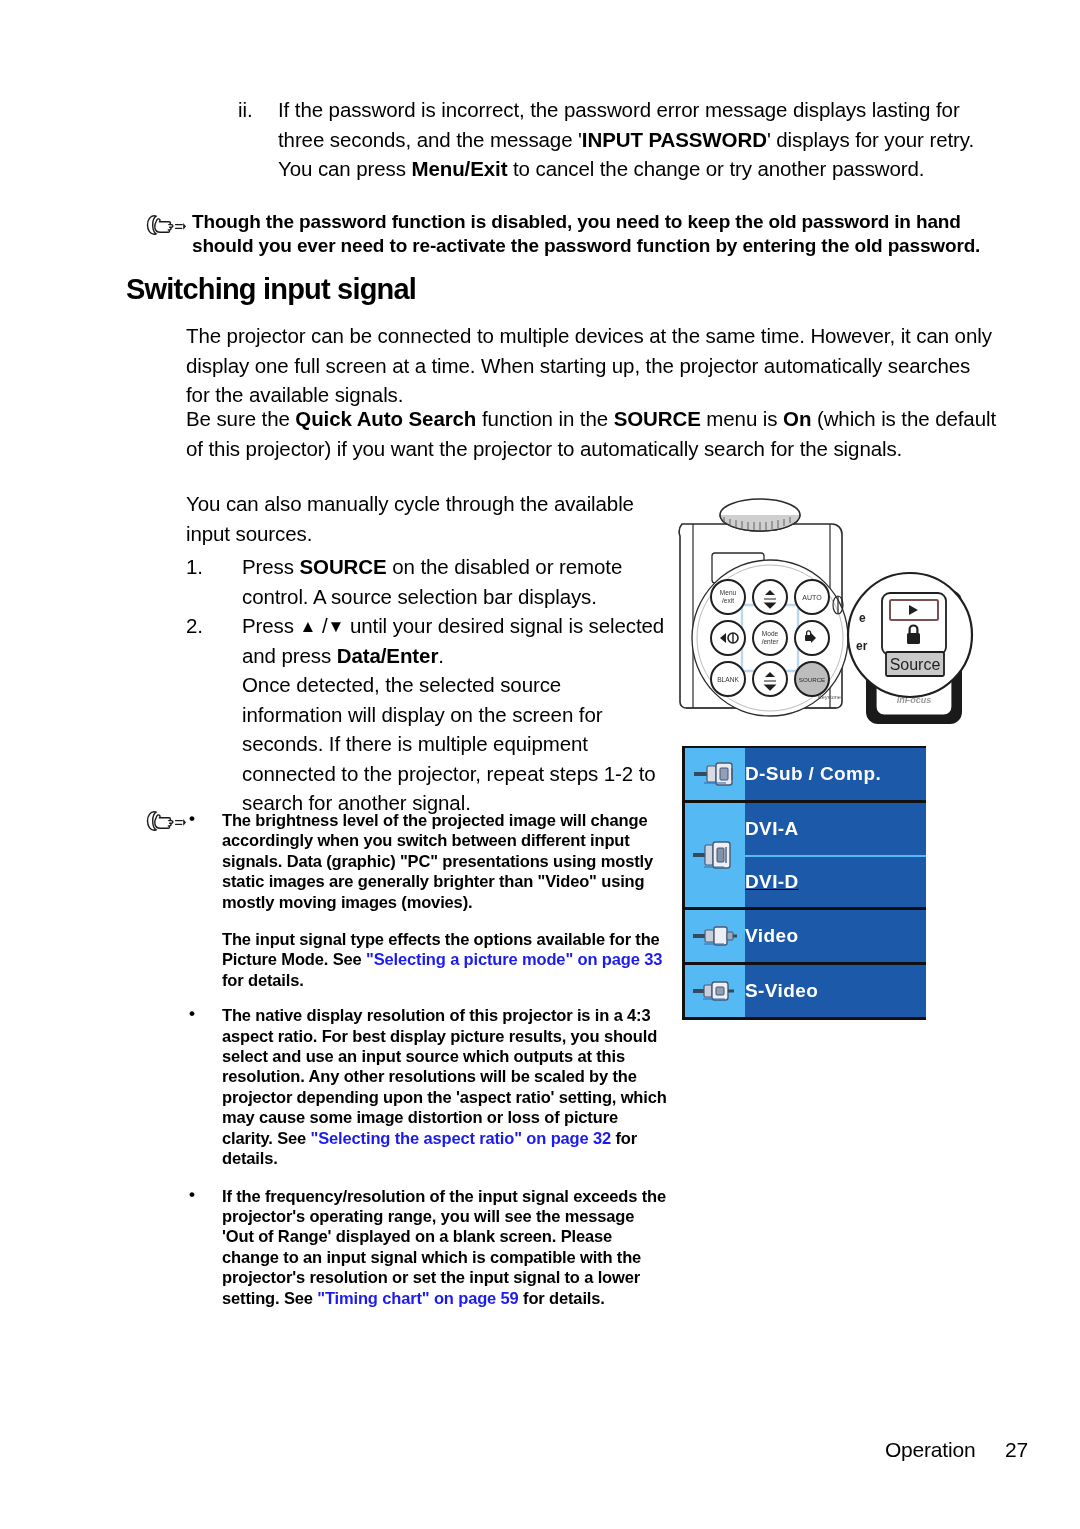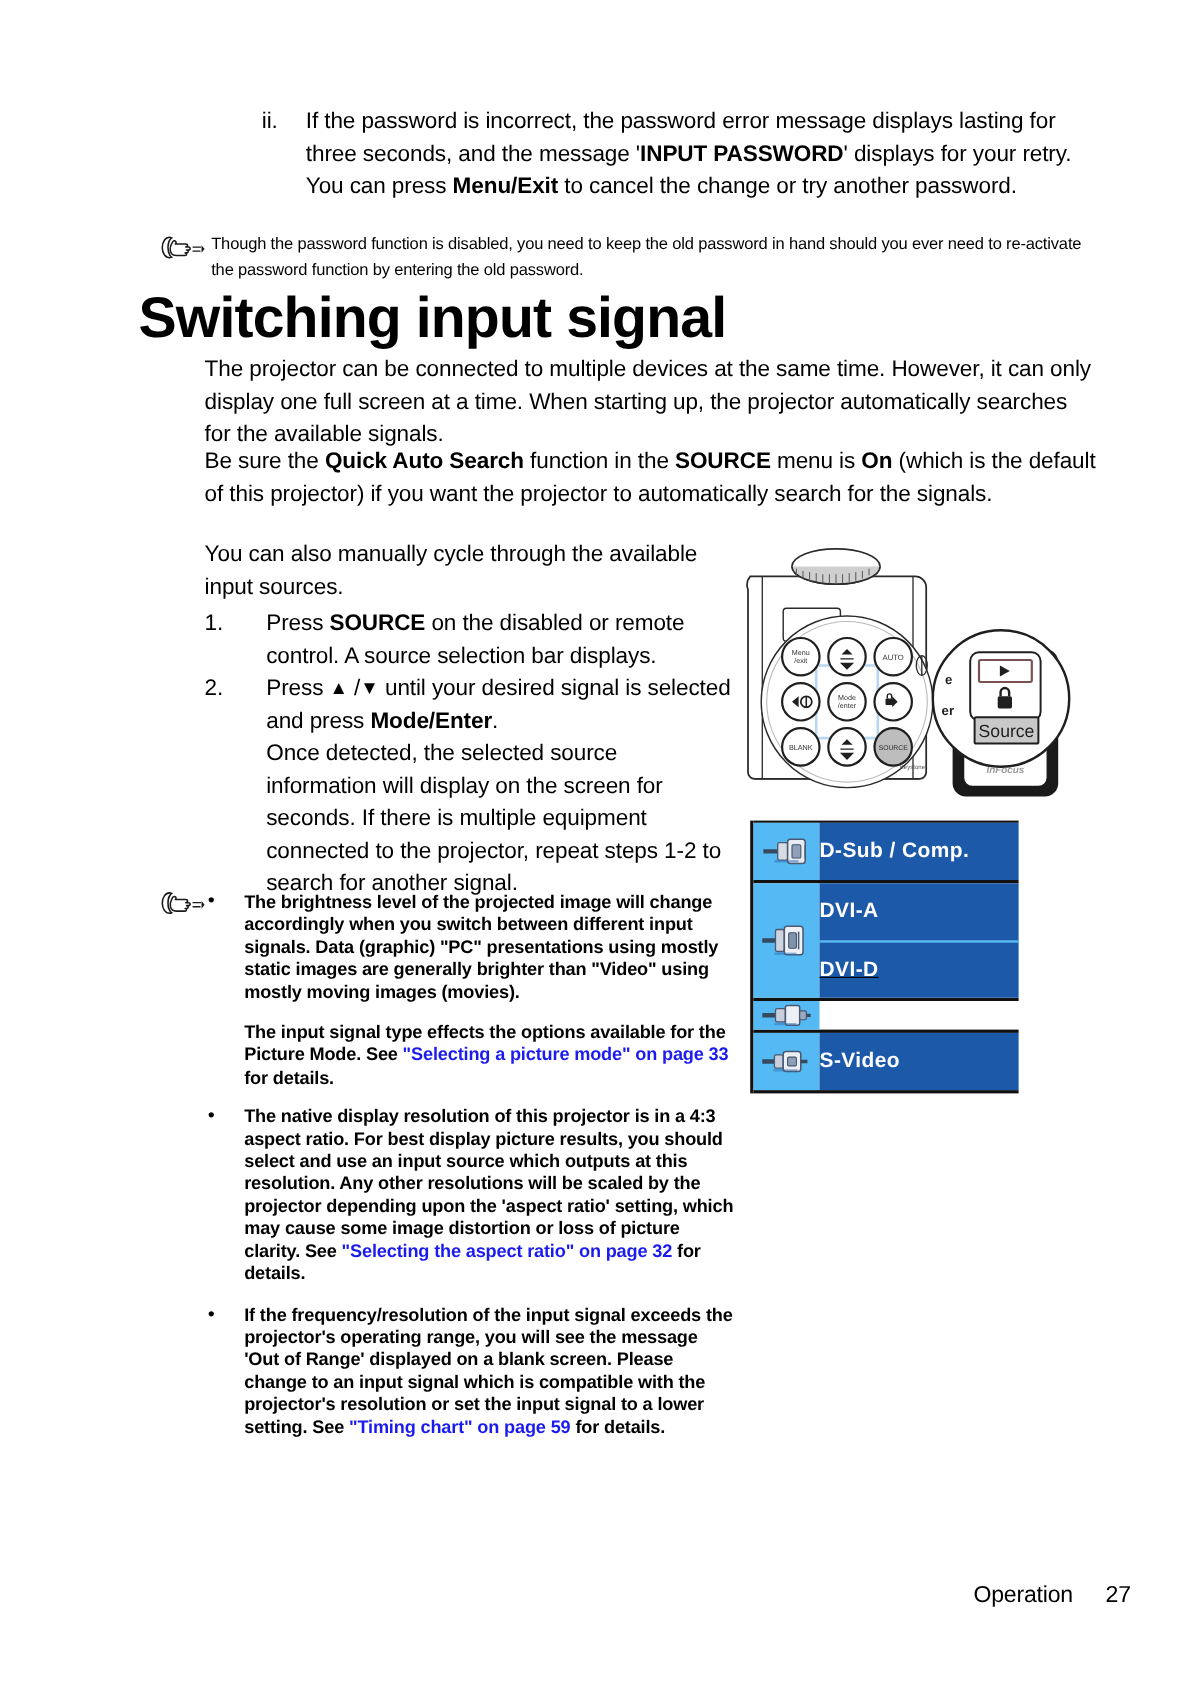--- a/index.html
+++ b/index.html
@@ -47,23 +47,23 @@
   .roman-item .roman-body {
     margin-left: 40px;
     display: block;
   }
 
   
   .note-top {
     left: 192px;
     top: 210px;
     width: 800px;
-    font-size: 15px;
+    font-size: 19px;
     line-height: 23.5px;
-    font-weight: normal;
+    font-weight: bold;
     letter-spacing: -0.15px;
   }
 
   .hand-icon-top {
     position: absolute;
     left: 145px;
     top: 212px;
     width: 42px;
     height: 26px;
   }
@@ -73,21 +73,21 @@
     top: 808px;
     width: 42px;
     height: 26px;
   }
 
   h1.section-title {
     position: absolute;
     left: 126px;
     top: 264px;
     margin: 0;
-    font-size: 52px;
+    font-size: 29px;
     line-height: 50px;
     font-weight: bold;
     letter-spacing: -0.8px;
   }
 
   .para-1 { left: 186px; top: 321px; width: 812px; }
   .para-2 { left: 186px; top: 404px; width: 812px; }
   .para-3 { left: 186px; top: 489px; width: 470px; }
 
   
@@ -236,21 +236,21 @@
 
   <div class="steps body-txt">
 
     <div class="step">
       <span class="num">1.</span>
       <span><span>Press </span><span class="bold">SOURCE</span><span> on the disabled or remote control. A source selection bar displays.</span></span>
     </div>
 
     <div class="step">
       <span class="num">2.</span>
-      <span><span>Press </span><span class="bold arrow-glyph">▲</span><span> /</span><span class="bold arrow-glyph">▼</span><span> until your desired signal is selected and press </span><span class="bold">Mode/Enter</span><span>.</span></span>
+      <span><span>Press </span><span class="bold arrow-glyph">▲</span><span> /</span><span class="bold arrow-glyph">▼</span><span> until your desired signal is selected and press </span><span class="bold">Data/Enter</span><span>.</span></span>
     </div>
 
     <div class="step-sub">Once detected, the selected source information will display on the screen for seconds. If there is multiple equipment connected to the projector, repeat steps 1-2 to search for another signal.</div>
   </div>
 
   <svg class="hand-icon-notes" viewBox="0 0 42 26">
     <path d="M2.5 13c0-5.2 3-9.3 6.6-9.3 1.2 0 2 .5 2 .5s-3.4 2.2-3.4 8.8 3.4 8.8 3.4 8.8-.8.5-2 .5C5.5 22.3 2.5 18.2 2.5 13z" fill="none" stroke="#1a1a1a" stroke-width="1.4"></path>
     <path d="M12 7.8c.6-1.1 2.2-1.2 2.8-.2.5.8.2 1.7-.4 2.2h9.4c1 0 1.7.6 1.7 1.4 0 .8-.7 1.4-1.7 1.4h2.4c1 0 1.7.6 1.7 1.3 0 .8-.7 1.4-1.7 1.4h-1.6c.9 0 1.5.6 1.5 1.3s-.6 1.3-1.5 1.3h-1.3c.8 0 1.3.5 1.3 1.2s-.6 1.2-1.4 1.2h-8c-2.9 0-4.8-1.9-5.3-4.3-.4-2 .1-4.4 1.1-6.2z" fill="#fff" stroke="#1a1a1a" stroke-width="1.4" stroke-linejoin="round"></path>
     <path d="M30.5 12.6h6.8M30.5 16.3h6.3" stroke="#1a1a1a" stroke-width="1.2" stroke-linecap="round"></path>
     <path d="M38.2 11 41 14.4l-2.8 3.4z" fill="#1a1a1a"></path>
@@ -418,20 +418,25 @@
       <div class="src-icon-cell">
         <svg width="46" height="26" viewBox="0 0 46 26">
           <path d="M1 13 h12" stroke="#35495f" stroke-width="4"></path>
           <rect x="13" y="7" width="9" height="12" rx="1.5" fill="#c8cedb" stroke="#4a5a72" stroke-width="1.2"></rect>
           <rect x="22" y="4" width="13" height="18" rx="2" fill="#eceff4" stroke="#4a5a72" stroke-width="1.4"></rect>
           <rect x="35" y="9" width="6" height="8" rx="1" fill="#9aa9bf" stroke="#45556c" stroke-width="1"></rect>
           <path d="M41 13 h4" stroke="#35495f" stroke-width="3"></path>
           <path d="M12 21 h20" stroke="#2f6fb5" stroke-width="2" opacity=".5"></path>
         </svg>
       </div>
+      <div class="src-rows">
+        <div class="src-row">
+          <span class="src-label">Video</span>
+        </div>
+      </div>
     </div>
 
     <div class="src-group">
       <div class="src-icon-cell">
         <svg width="46" height="26" viewBox="0 0 46 26">
           <path d="M1 13 h11" stroke="#35495f" stroke-width="4"></path>
           <rect x="12" y="7" width="8" height="12" rx="1.5" fill="#c8cedb" stroke="#4a5a72" stroke-width="1.2"></rect>
           <rect x="20" y="4" width="16" height="18" rx="2.5" fill="#eceff4" stroke="#4a5a72" stroke-width="1.4"></rect>
           <rect x="24" y="9" width="8" height="8" rx="1" fill="#8fa0b8" stroke="#45556c" stroke-width="1"></rect>
           <path d="M36 13 h6" stroke="#35495f" stroke-width="3"></path>

